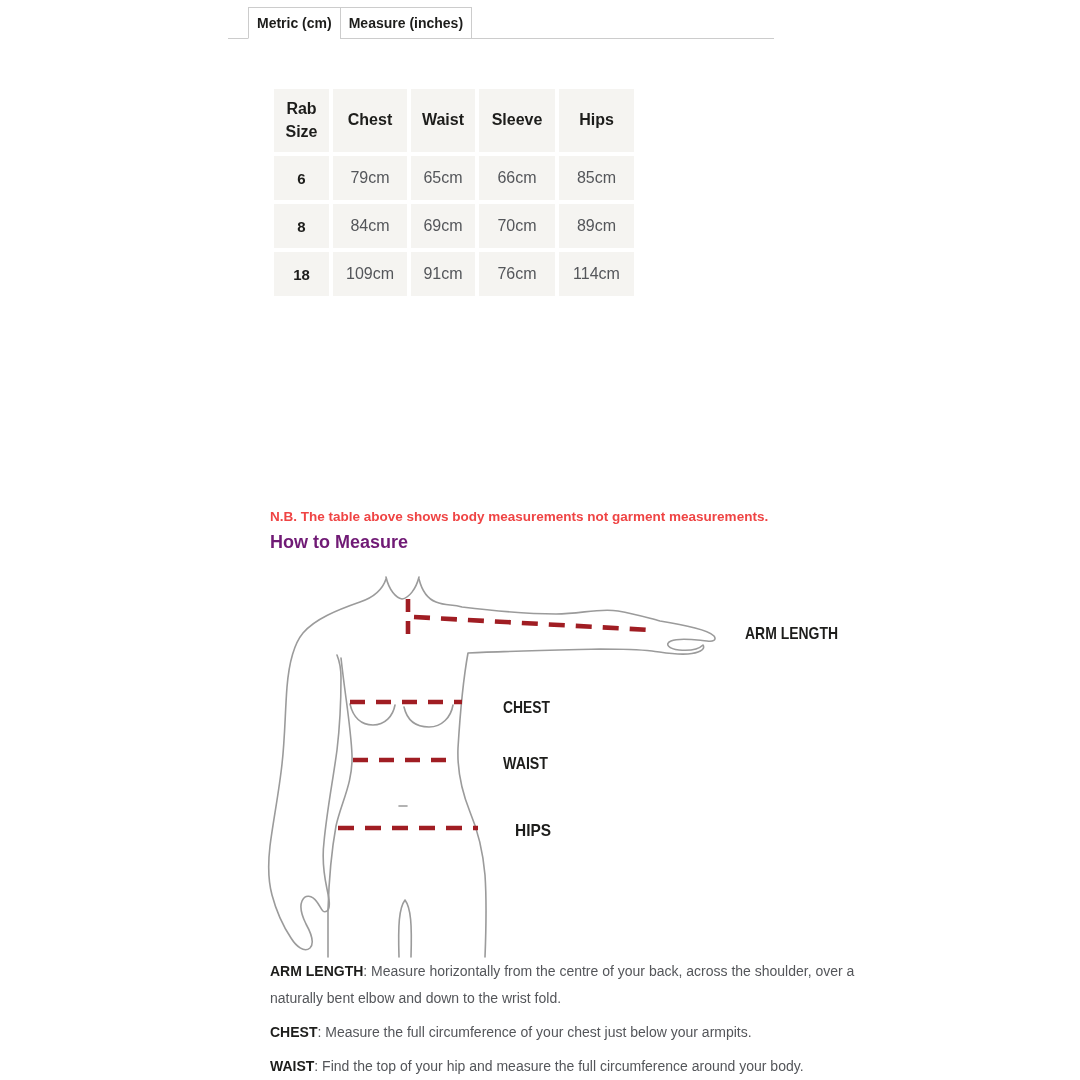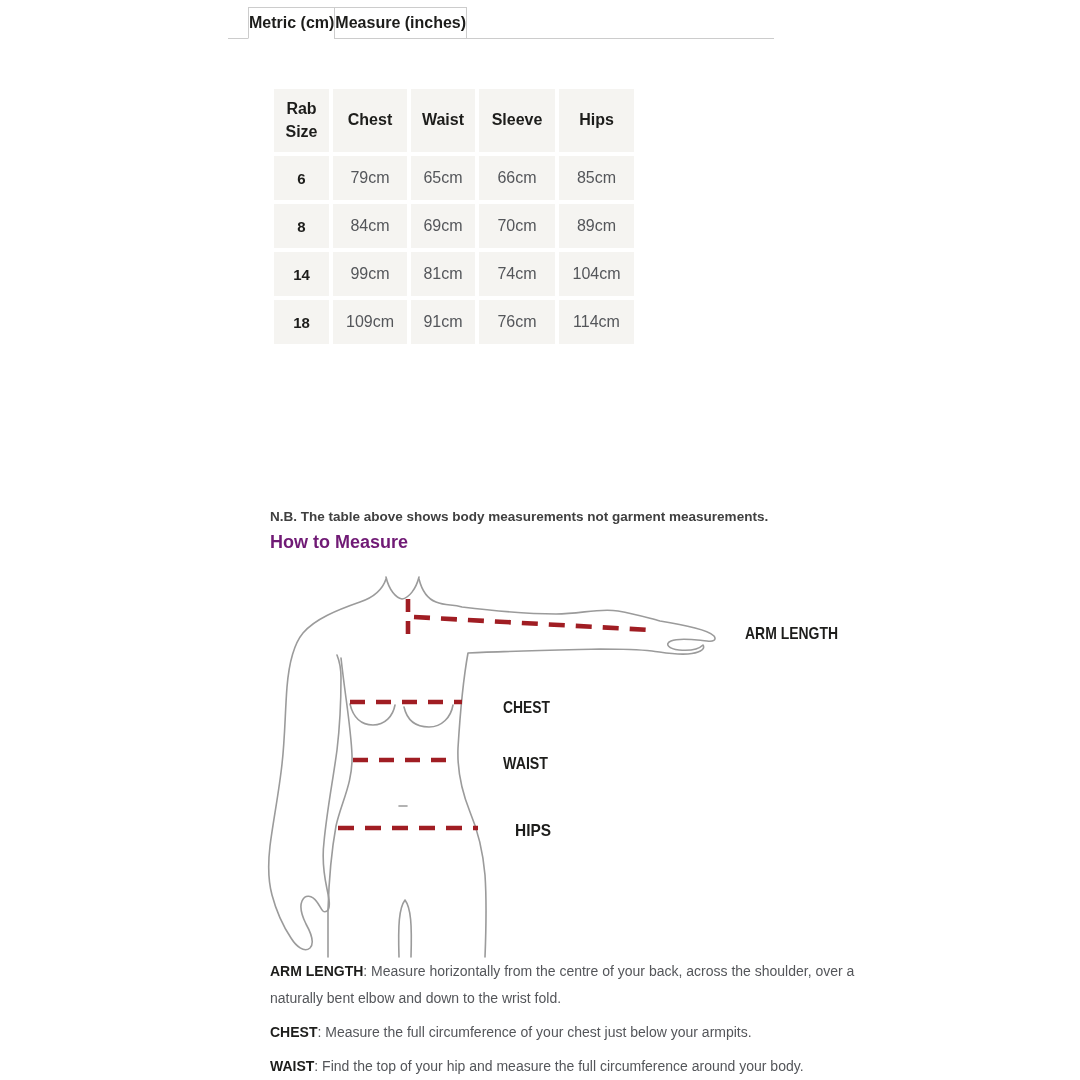--- a/index.html
+++ b/index.html
@@ -9,41 +9,41 @@
     -webkit-font-smoothing:antialiased;
   }
   
   .tabs{
     position:absolute;left:228px;top:7px;width:546px;
     display:flex;align-items:flex-end;border-bottom:1px solid #cccccc;
   }
   .tab{
     box-sizing:border-box;height:32px;line-height:30px;margin-bottom:-1px;
     background:#ffffff;border:1px solid #cccccc;
-    font-weight:bold;font-size:16px;color:#1d1d1b;padding:0 0;
+    font-weight:bold;font-size:14px;color:#1d1d1b;padding:0 8px;
     white-space:nowrap;cursor:pointer;
   }
   .tab.first{margin-left:20px}
   .tab + .tab{margin-left:-1px}
   .tab.active{border-bottom-color:#ffffff}
   
   table.size{
     position:absolute;left:270px;top:85px;
     border-collapse:separate;border-spacing:4px;
   }
   .size th,.size td{
     background:#f5f4f1;text-align:center;vertical-align:middle;
     font-size:16px;padding:0 4px;
   }
   .size thead th{font-weight:bold;color:#1d1d1b;height:63px;line-height:1.4}
   .size tbody th{font-weight:bold;color:#1d1d1b;height:44px;font-size:15px}
   .size tbody td{color:#54565a;height:44px}
   .c0{width:47px}.c1{width:66px}.c2{width:56px}.c3{width:68px}.c4{width:67px}
   
-  .note{position:absolute;left:270px;top:509px;font-size:13.5px;font-weight:bold;color:#404040;white-space:nowrap}
+  .note{position:absolute;left:270px;top:509px;font-size:13.5px;font-weight:bold;color:#ef4444;white-space:nowrap}
   .heading{position:absolute;left:270px;top:532px;font-size:18px;font-weight:bold;color:#701a75}
   
   svg.figure{position:absolute;left:260px;top:570px}
   .outline{fill:none;stroke:#9b9b9b;stroke-width:1.6;stroke-linecap:round;stroke-linejoin:round}
   .dash{fill:none;stroke:#a01d23;stroke-width:4.6}
   .fig-label{font-family:"Liberation Sans",sans-serif;font-weight:bold;font-size:17px;fill:#1d1d1b}
   
   .instructions{position:absolute;left:270px;top:958px;width:622px}
   .instructions p{margin:0 0 7px 0;font-size:14px;line-height:27px;color:#54565a}
   .instructions .lbl{font-weight:bold;color:#1d1d1b}
@@ -73,27 +73,20 @@
         <td class="c2">65cm</td>
         <td class="c3">66cm</td>
         <td class="c4">85cm</td>
       </tr>
       <tr>
         <th class="c0">8</th>
         <td class="c1">84cm</td>
         <td class="c2">69cm</td>
         <td class="c3">70cm</td>
         <td class="c4">89cm</td>
-      </tr>
-      <tr>
-        <th class="c0">14</th>
-        <td class="c1">99cm</td>
-        <td class="c2">81cm</td>
-        <td class="c3">74cm</td>
-        <td class="c4">104cm</td>
       </tr>
       <tr>
         <th class="c0">18</th>
         <td class="c1">109cm</td>
         <td class="c2">91cm</td>
         <td class="c3">76cm</td>
         <td class="c4">114cm</td>
       </tr>
     </tbody>
 </table>

